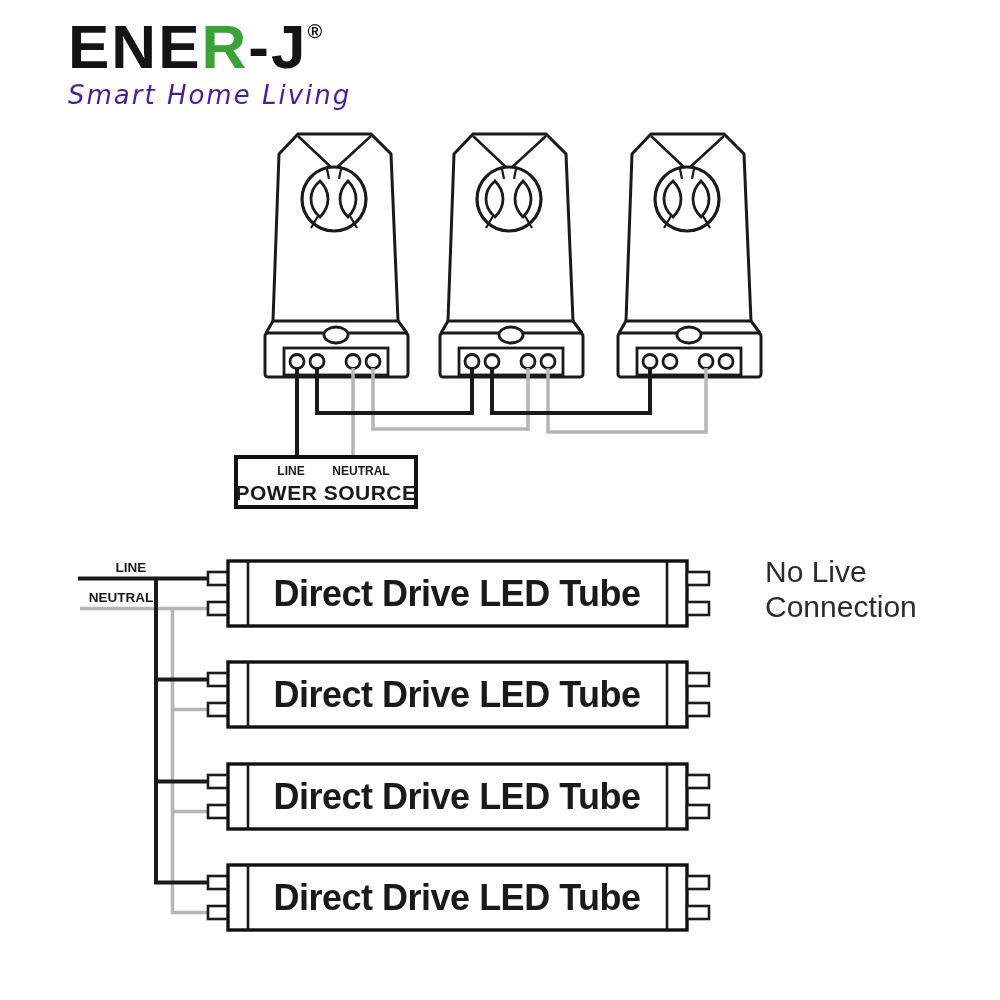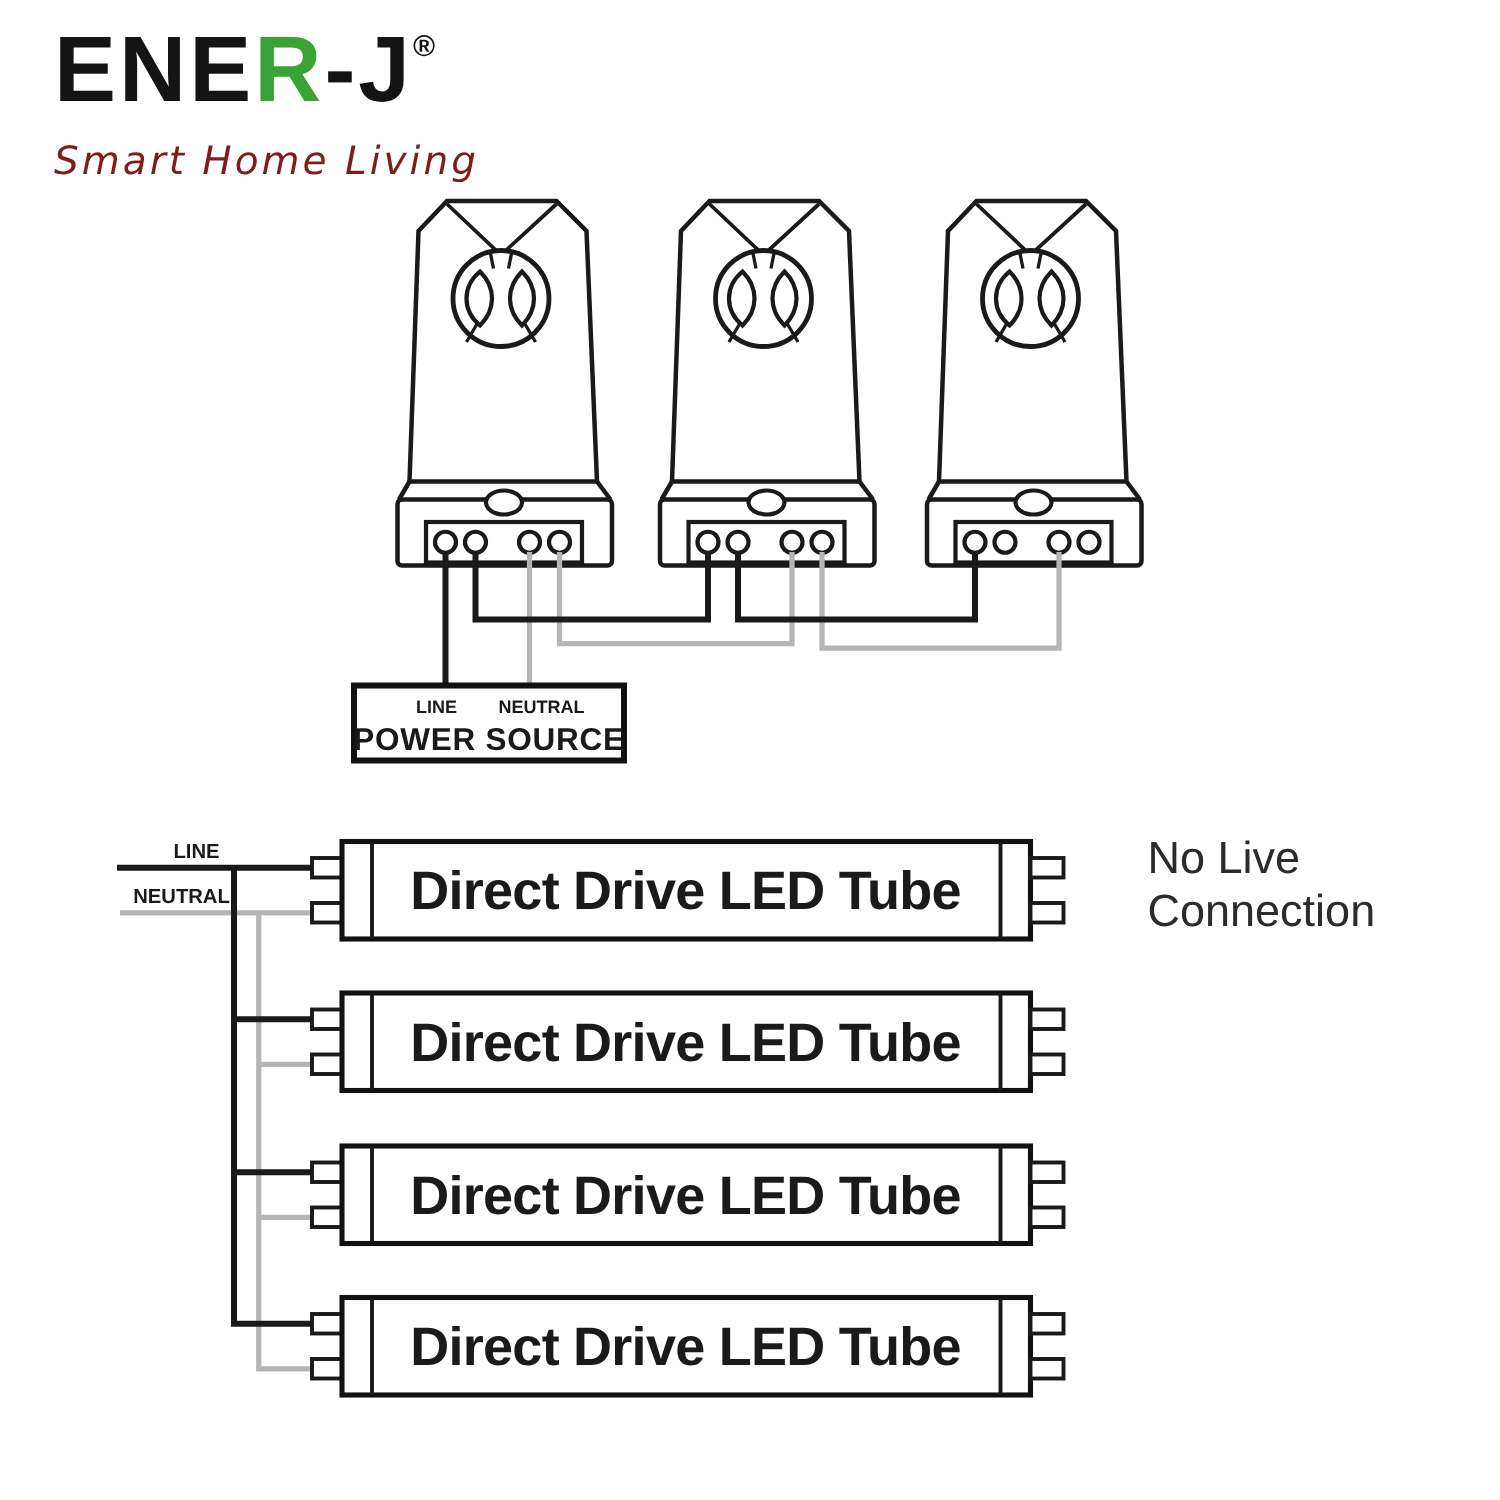--- a/index.html
+++ b/index.html
@@ -1,24 +1,24 @@
 <!DOCTYPE html>
 <html><head>
 <meta charset="utf-8">
 <style>
   html,body{margin:0;padding:0;background:#fff;}
   .page{position:relative;width:1000px;height:1000px;background:#ffffff;overflow:hidden;
         font-family:"Liberation Sans",sans-serif;}
-  .logo{position:absolute;left:36px;top:16px;}
+  .logo{position:absolute;left:68px;top:16px;}
   .logo-word{font-family:"Liberation Sans",sans-serif;font-weight:bold;font-size:62px;
              letter-spacing:2px;color:#141414;line-height:1;white-space:nowrap;}
   .logo-word .accent{color:#3aa335;}
   .logo-word .reg{font-size:20px;vertical-align:30px;letter-spacing:0;}
-  .tagline{margin-top:15px;font-family:"DejaVu Sans",sans-serif;font-style:italic;
-           font-size:26px;letter-spacing:2px;color:#7f1d1d;white-space:nowrap;}
+  .tagline{margin-top:2px;font-family:"DejaVu Sans",sans-serif;font-style:italic;
+           font-size:26px;letter-spacing:2px;color:#4c1d95;white-space:nowrap;}
   svg{position:absolute;left:0;top:0;}
   .svg-label{font-family:"Liberation Sans",sans-serif;fill:#1a1a1a;}
   .lbl-small{font-size:12px;font-weight:bold;}
   .lbl-feed{font-size:13.5px;font-weight:bold;}
   .lbl-power{font-size:21px;font-weight:bold;letter-spacing:0.5px;}
   .lbl-tube{font-size:36px;font-weight:bold;letter-spacing:-0.5px;}
   .lbl-note{font-size:30px;fill:#2b2b2b;font-weight:normal;}
 </style>
 </head>
 <body>

